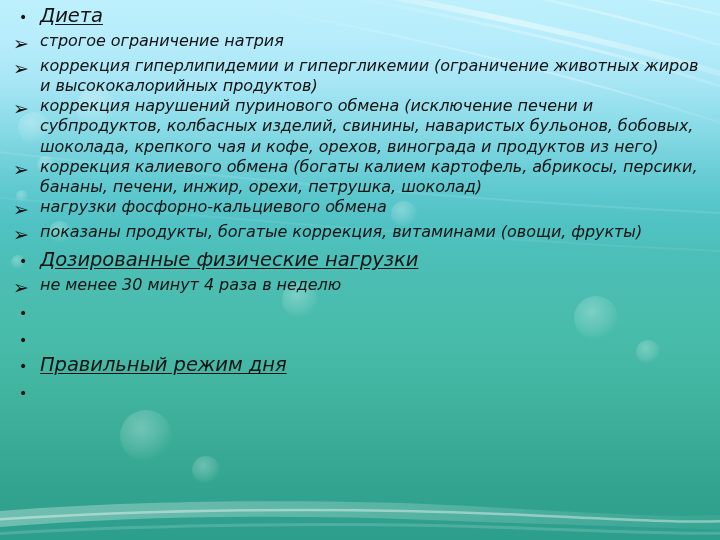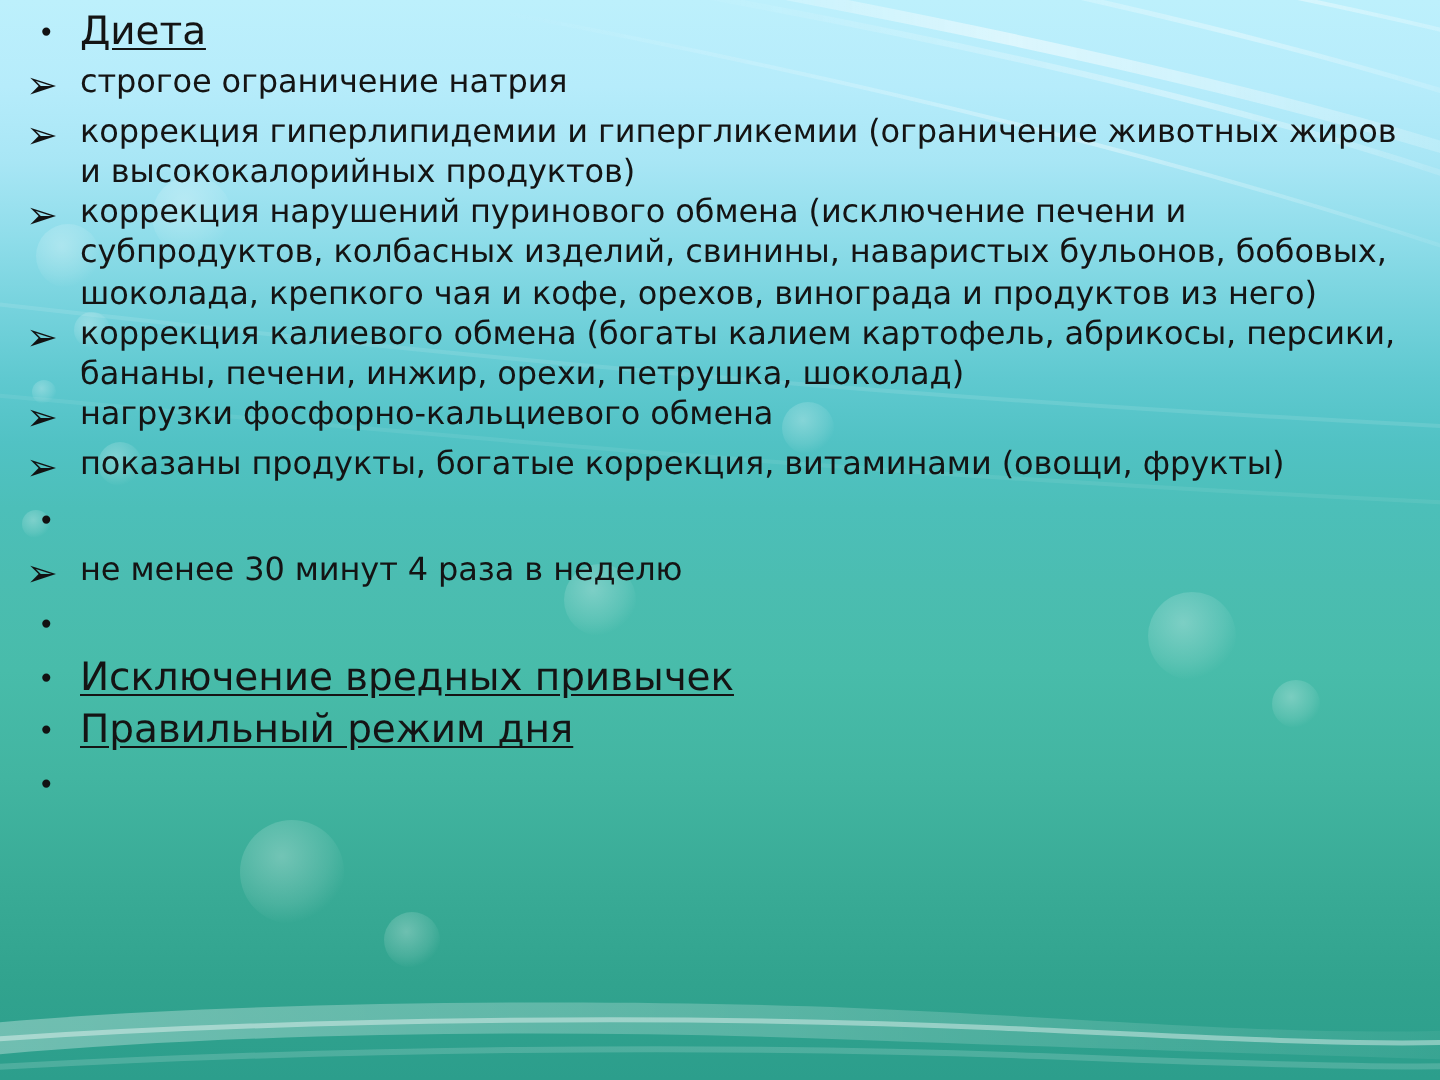--- a/index.html
+++ b/index.html
@@ -86,20 +86,21 @@
     line-height: 1.35;
     padding-left: 3px;
     box-sizing: border-box;
     font-family: "DejaVu Sans", sans-serif;
   }
   .txt {
     flex: 1 1 auto;
     font-size: 19.5px;
     letter-spacing: -0.05px;
     white-space: pre-wrap;
+    font-style: italic;
   }
   .txt.u {
     text-decoration: underline;
     text-underline-offset: 2px;
   }
   .row.lvl1 .txt {
     font-size: 19.5px;
   }
   .row.lvl2 .txt {
     font-size: 16px;
@@ -194,31 +195,31 @@
       <div class="row lvl2">
         <span class="bullet arrow">➢</span>
         <span class="txt">нагрузки фосфорно-кальциевого обмена</span>
       </div>
       <div class="row lvl2">
         <span class="bullet arrow">➢</span>
         <span class="txt">показаны продукты, богатые коррекция, витаминами (овощи, фрукты)</span>
       </div>
       <div class="row lvl1">
         <span class="bullet dot">•</span>
+        <span class="txt u">Дозированные физические нагрузки</span>
       </div>
       <div class="row lvl2">
         <span class="bullet arrow">➢</span>
         <span class="txt">не менее 30 минут 4 раза в неделю</span>
       </div>
       <div class="row lvl1">
         <span class="bullet dot">•</span>
       </div>
       <div class="row lvl1">
         <span class="bullet dot">•</span>
-        <span class="txt u">Исключение вредных привычек</span>
       </div>
       <div class="row lvl1">
         <span class="bullet dot">•</span>
         <span class="txt u">Правильный режим дня</span>
       </div>
       <div class="row lvl1">
         <span class="bullet dot">•</span>
       </div>
     </div>
 

